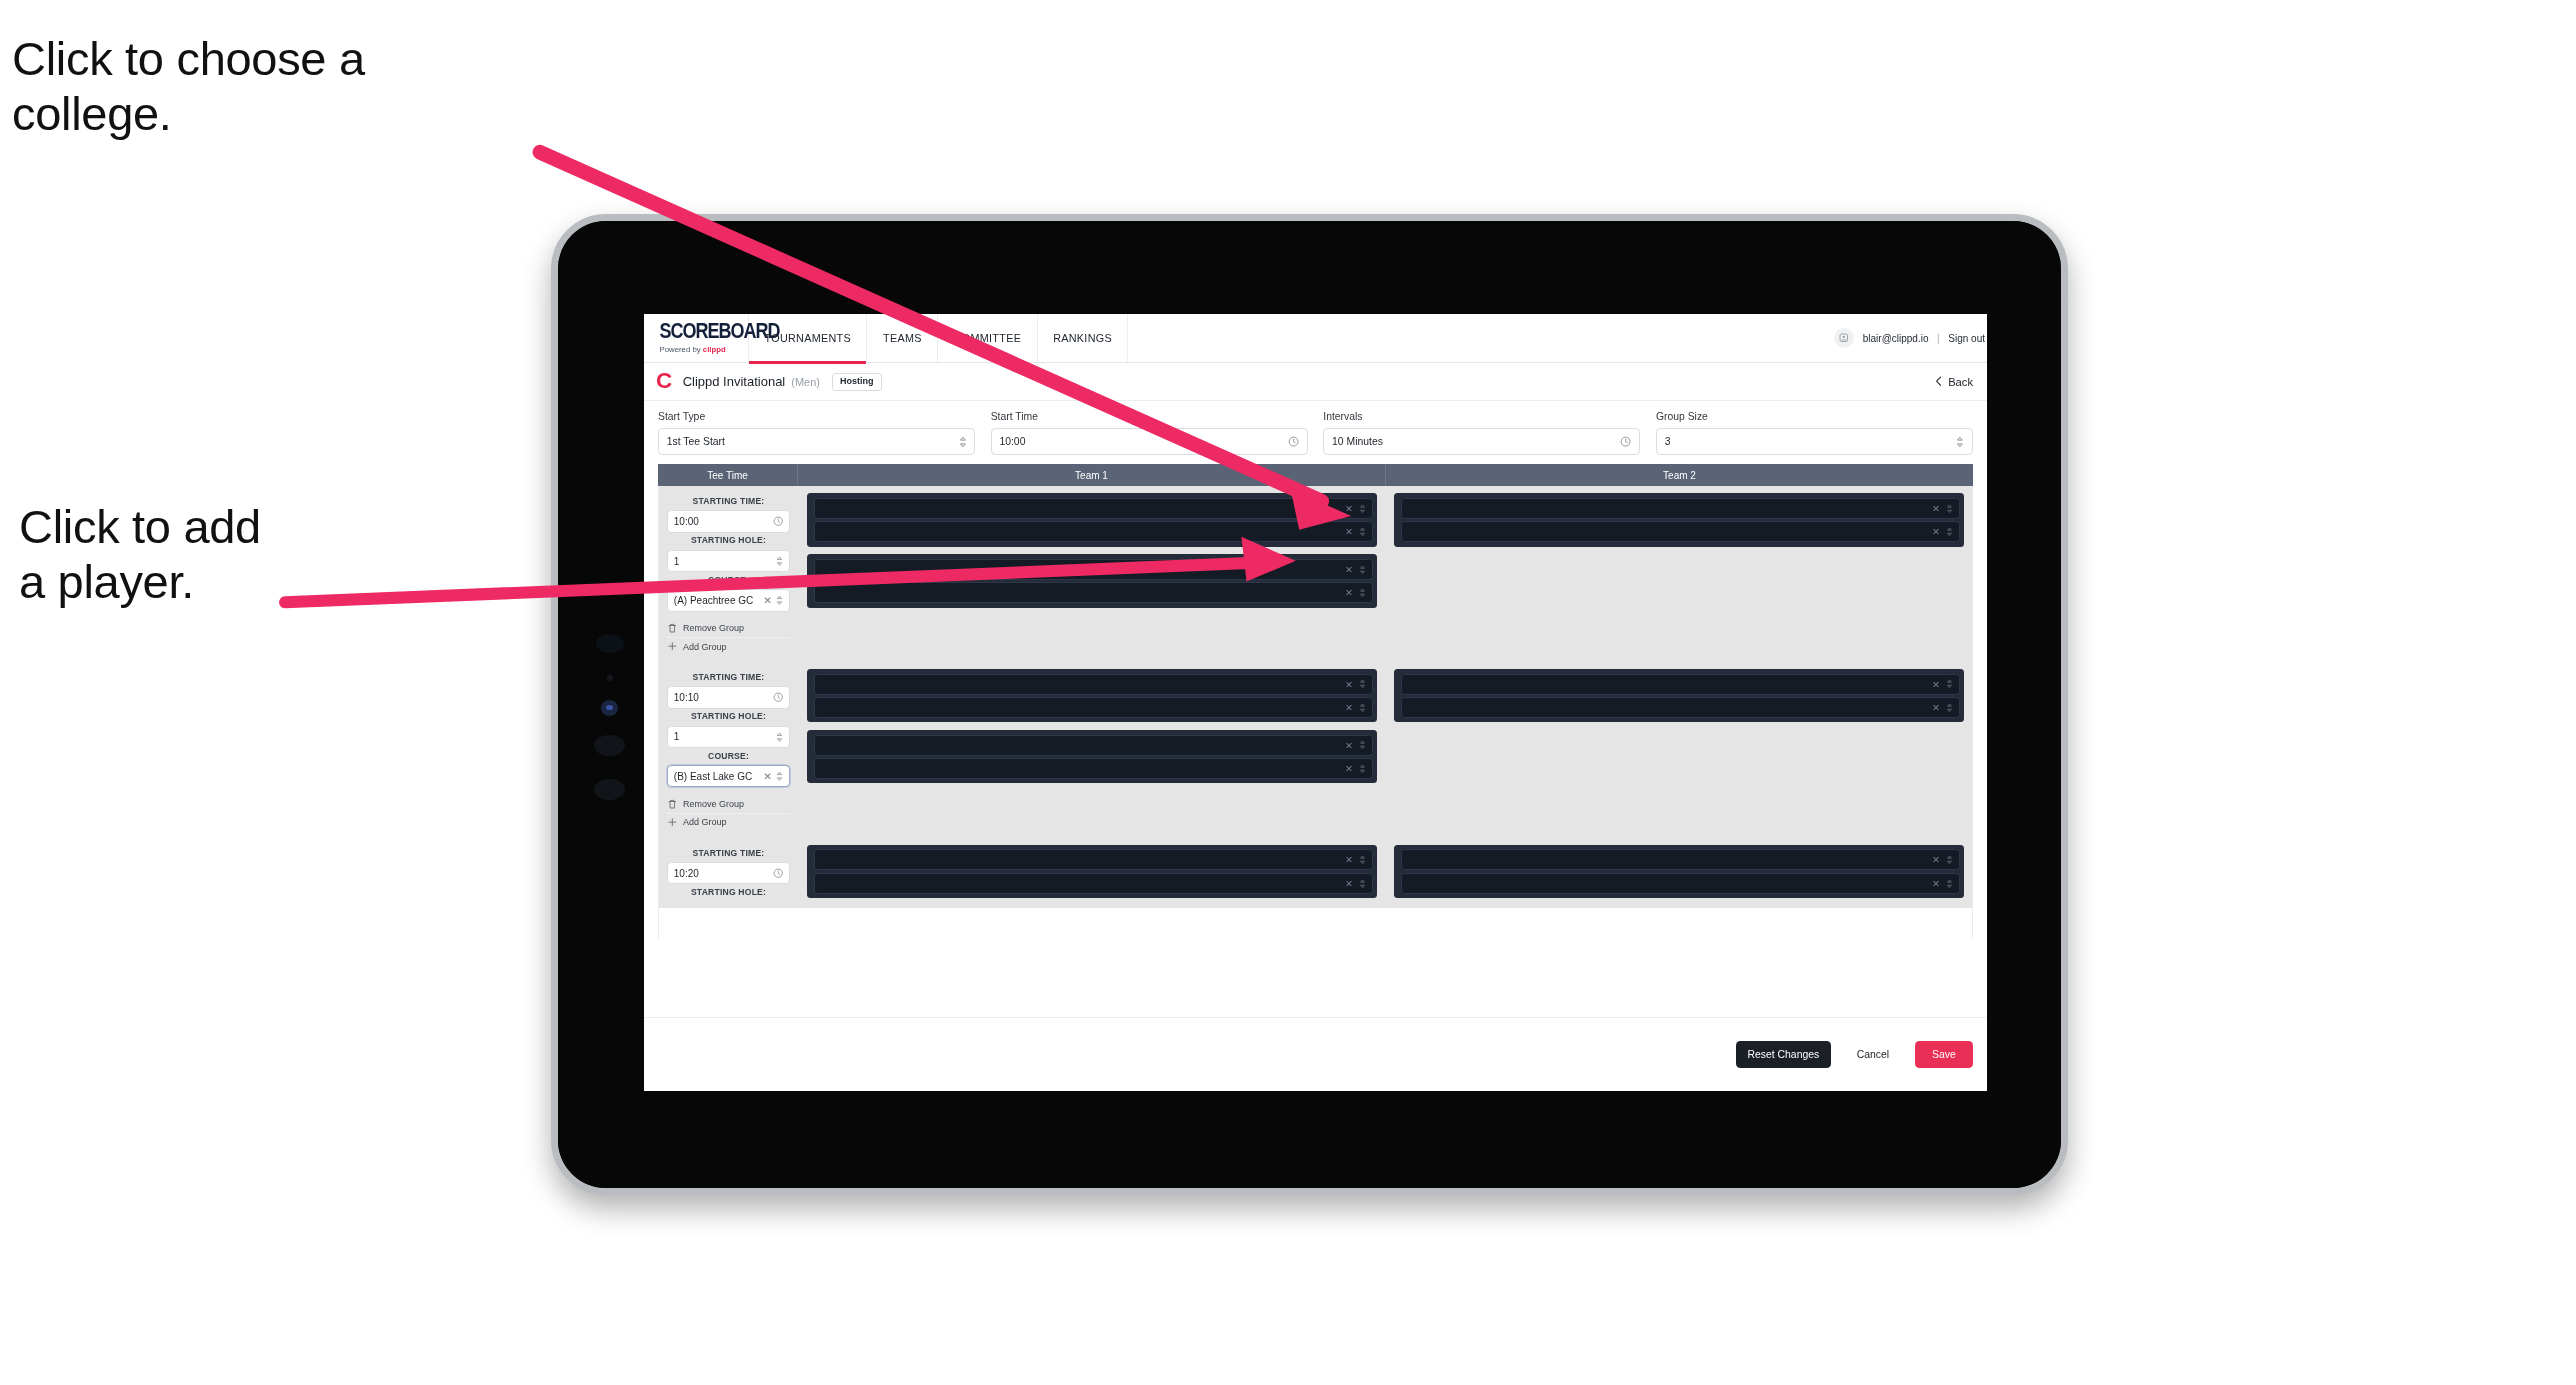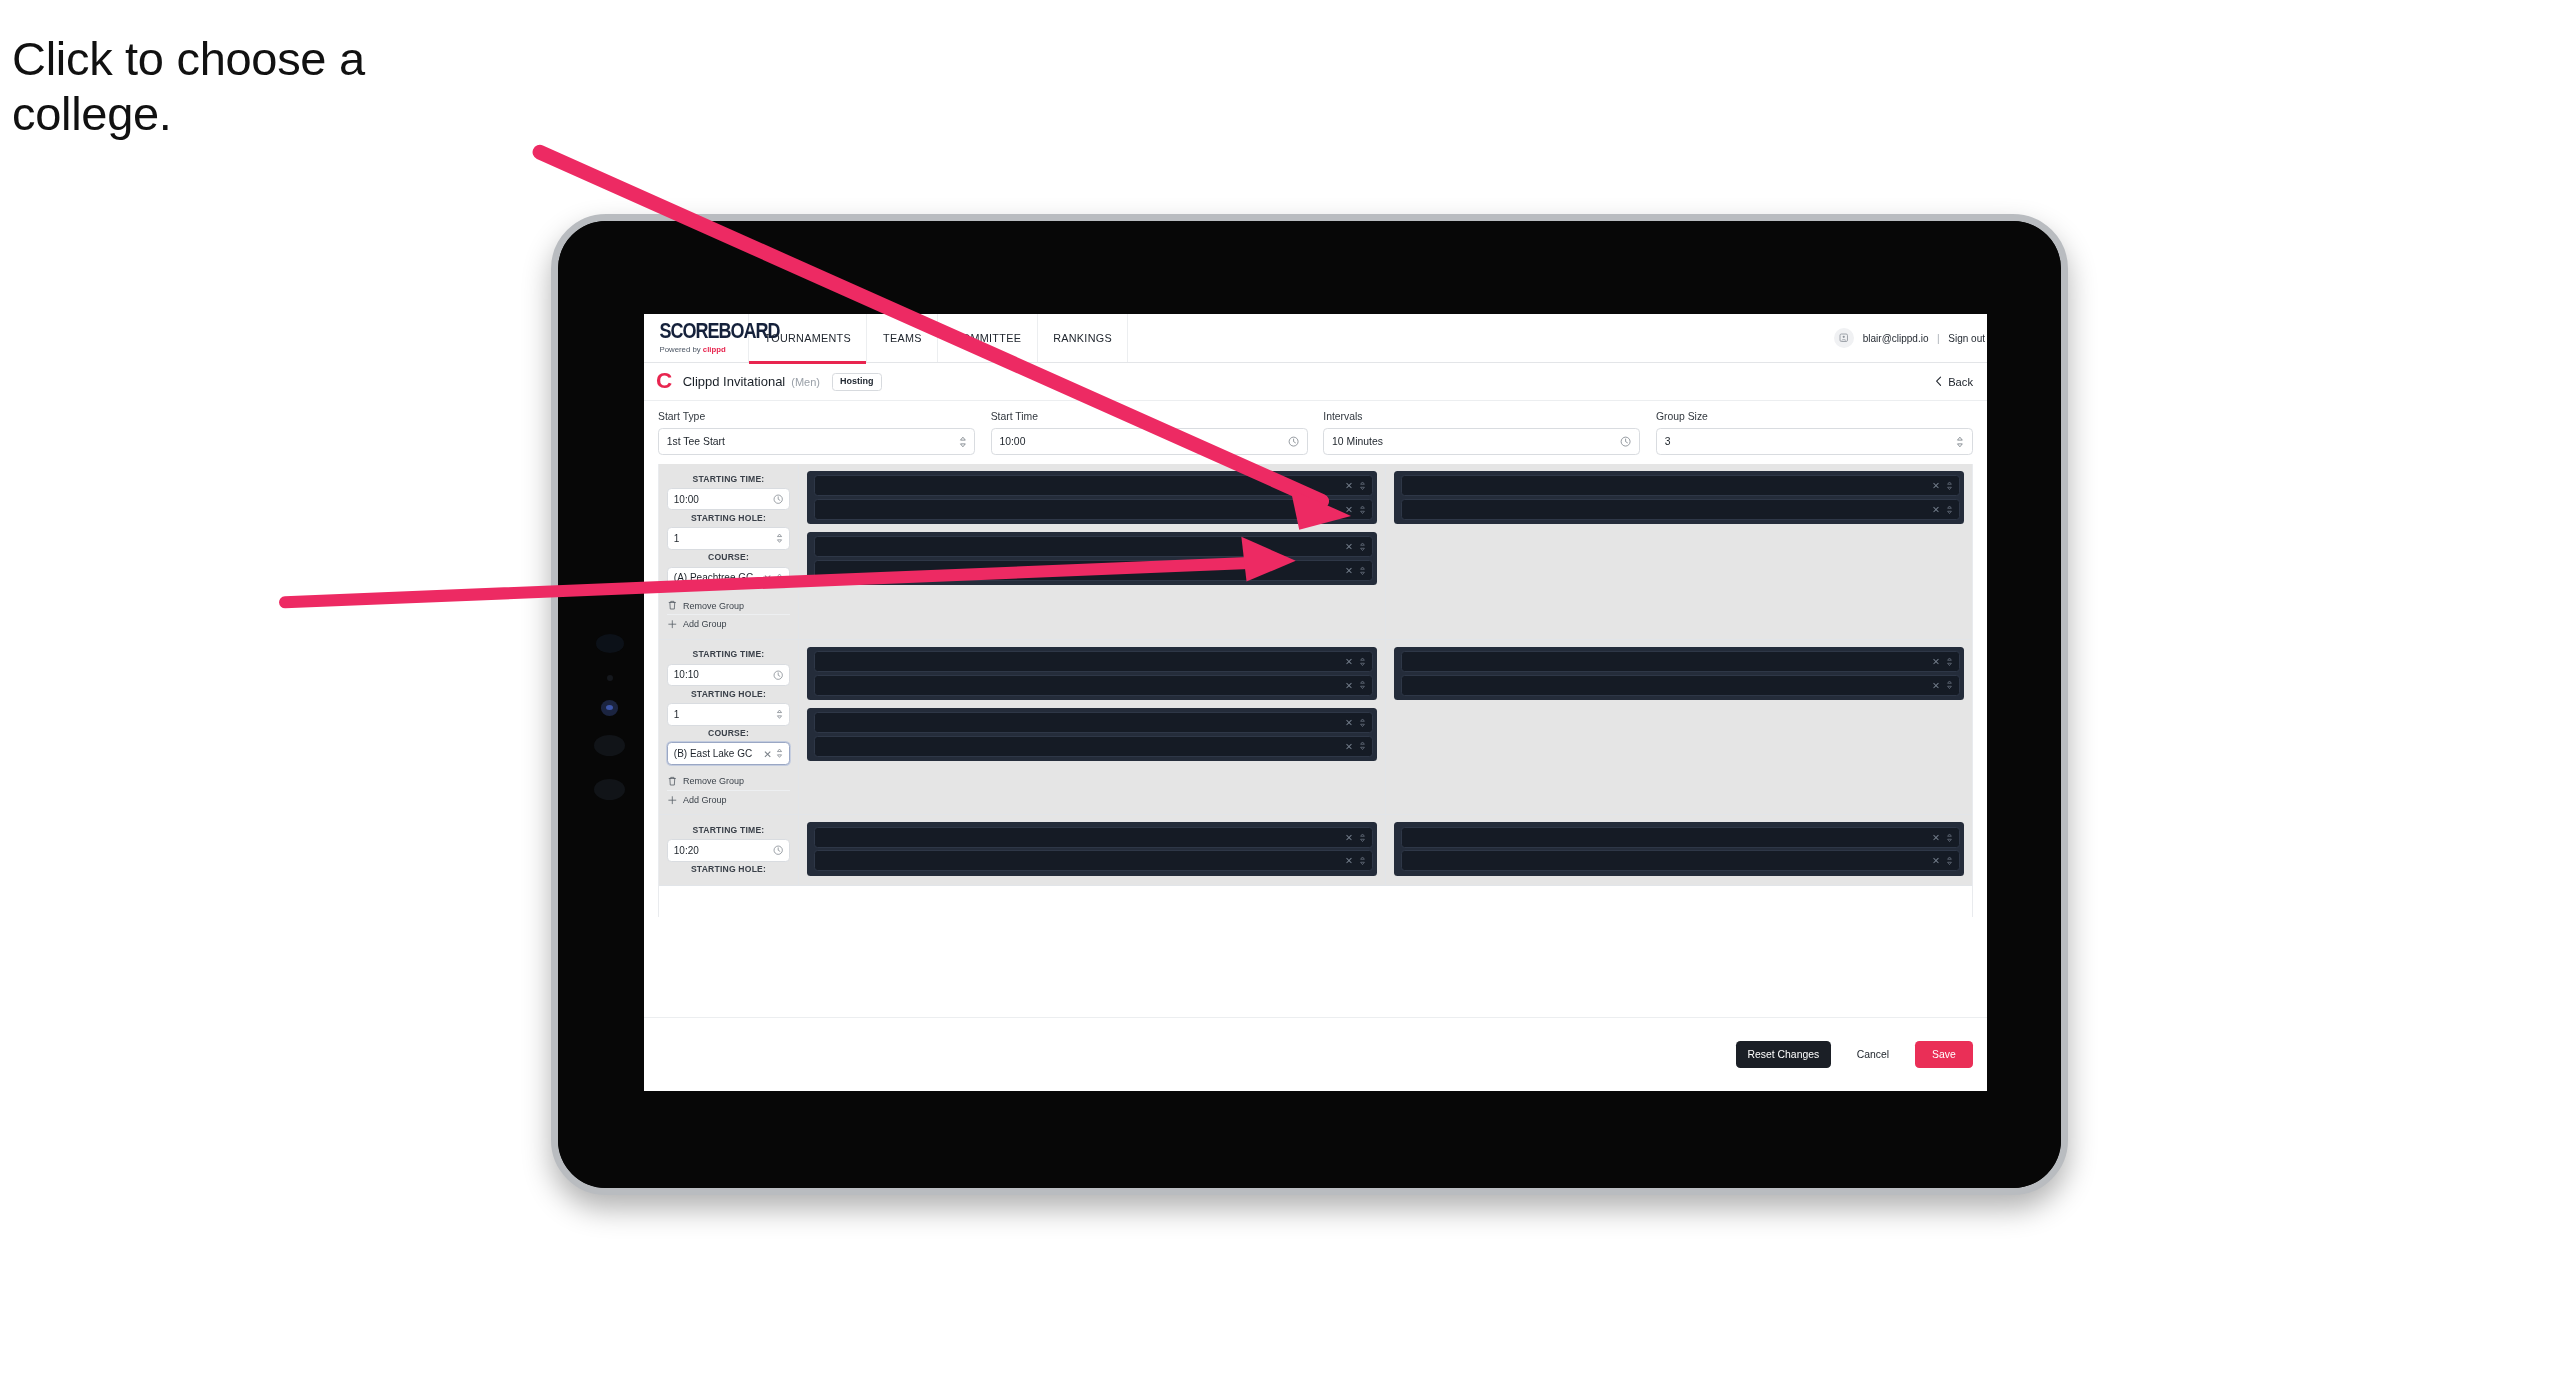--- a/index.html
+++ b/index.html
@@ -243,20 +243,22 @@
 
   svg { display: block; }
 </style>
 </head>
 <body>
 
 <div id="stage">
 
   <div class="anno" id="anno-college">Click to choose a
 college.</div>
+  <div class="anno" id="anno-player">Click to add
+a player.</div>
 
   <div id="tablet">
     <div id="tablet-inner">
 
       <span class="lens" id="lens1"></span>
       <span class="lens" id="lens2"></span>
       <span class="lens" id="lens3"></span>
       <span class="lens" id="lens4"></span>
       <span class="lens" id="lens5"></span>
 
@@ -344,20 +346,25 @@
               <span class="val">3</span>
               <span class="ic">
                 <svg width="7.8" height="12" viewBox="0 0 9 14">
                     <path d="M4.5 1.4 7.3 4.8H1.7zM4.5 12.6 1.7 9.2h5.6z" fill="none" stroke="#7b8289" stroke-width="1" stroke-linejoin="round"></path>
                   </svg>
               </span>
             </div>
           </div>
         </div>
 
+        <div id="table-head">
+          <div class="th col-tee">Tee Time</div>
+          <div class="th col-team">Team 1</div>
+          <div class="th col-team">Team 2</div>
+        </div>
 
         <div id="table-body">
 
           <div class="group-row">
             <div class="tee-cell">
               <div class="tee-label">STARTING TIME:</div>
               <div class="tee-input">
                 <span class="val">10:00</span>
                 <span class="ic">
                     <svg width="10.4" height="10.4" viewBox="0 0 14 14">

